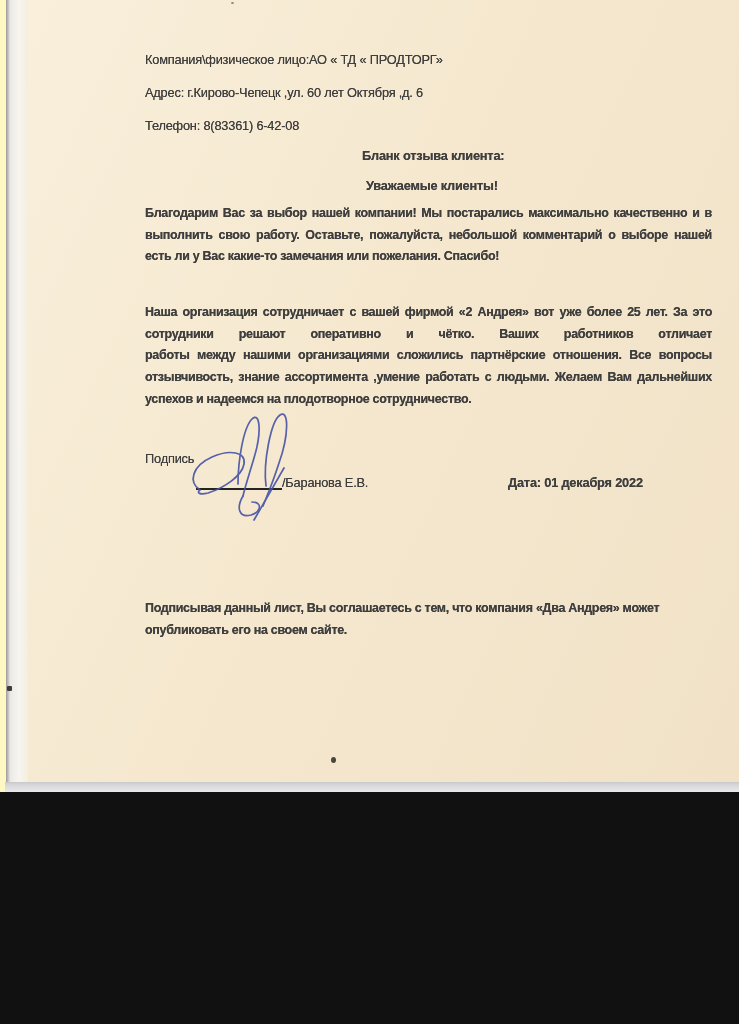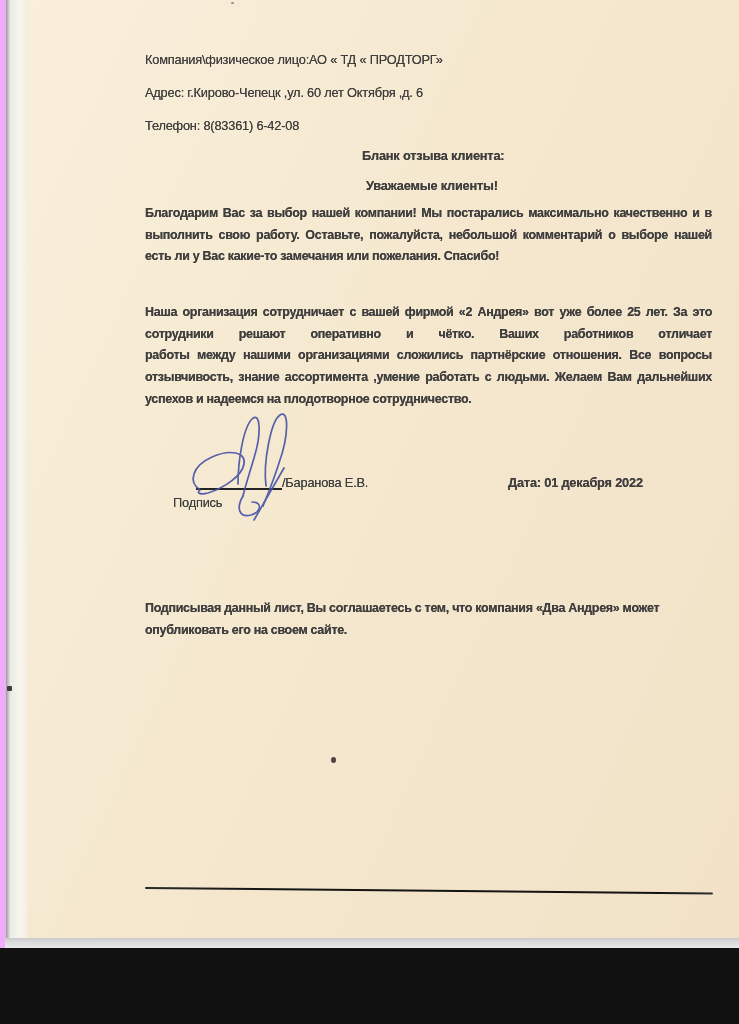--- a/index.html
+++ b/index.html
@@ -1,21 +1,21 @@
 <!DOCTYPE html>
 <html><head>
 <meta charset="utf-8">
 <style>
   html,body{margin:0;padding:0;}
   body{background:#111;}
   .stage{
     position:relative;
-    width:739px;height:948px;
+    width:739px;height:792px;
     overflow:hidden;
-    background:#f0abfc;
+    background:#fef9c3;
     font-family:"Liberation Sans","DejaVu Sans",sans-serif;
   }
   
   .strip-left{
     position:absolute;left:6px;top:0;width:24px;height:1014px;
     background:linear-gradient(90deg,#9a9a98 0,#eceae6 18%,#f7f5f0 55%,#f4ecda 100%);
   }
   .strip-bottom{
     position:absolute;left:5px;right:0;bottom:0;height:10px;
     background:linear-gradient(0deg,#e9e9ec 0,#d7d7da 70%,#c9c9cc 100%);
@@ -89,21 +89,21 @@
   </div>
 
   <div class="para" style="top:302px;">
     <div class="jline">Наша организация  сотрудничает с вашей фирмой «2 Андрея» вот  уже более 25 лет. За это время</div>
     <div class="jline">сотрудники решают оперативно и чётко. Ваших работников отличает грамотность,ответственность,</div>
     <div class="jline">работы между нашими организациями сложились партнёрские отношения. Все вопросы Ваши</div>
     <div class="jline">отзывчивость, знание ассортимента ,умение  работать с людьми. Желаем Вам дальнейших</div>
     <div class="jline last">успехов и надеемся на плодотворное сотрудничество.</div>
   </div>
 
-  <div class="txt" style="left:145px;top:495px;margin-left:28px;">Подпись</div>
+  <div class="txt" style="left:145px;top:451px;">Подпись</div>
   <div class="sig-underline"></div>
   <div class="txt" style="left:282px;top:475px;">/Баранова Е.В.</div>
   <div class="txt" style="left:508px;top:475px;font-weight:bold;">Дата:  01 декабря 2022</div>
 
   <svg class="sig-svg" width="150" height="118" viewBox="0 0 150 118">
     <g fill="none" stroke="#4553a6" stroke-width="1.7" stroke-linecap="round" opacity="0.9">
       <path d="M34 84 C 22 76, 26 60, 46 51 C 64 43, 80 46, 78 58 C 76 70, 58 82, 42 87 C 34 89, 30 87, 34 84" stroke="#4553a6"></path>
       <path d="M72 78 C 72 56, 77 22, 86 13 C 94 5, 96 26, 88 52 C 83 69, 79 81, 77 90" stroke="#4553a6"></path>
       <path d="M100 80 C 97 56, 105 15, 114 9 C 123 3, 123 29, 113 57 C 107 76, 101 90, 97 100" stroke="#4553a6"></path>
       <path d="M77 90 C 70 102, 73 112, 85 109 C 95 106, 97 96, 86 96" stroke="#4553a6"></path>

